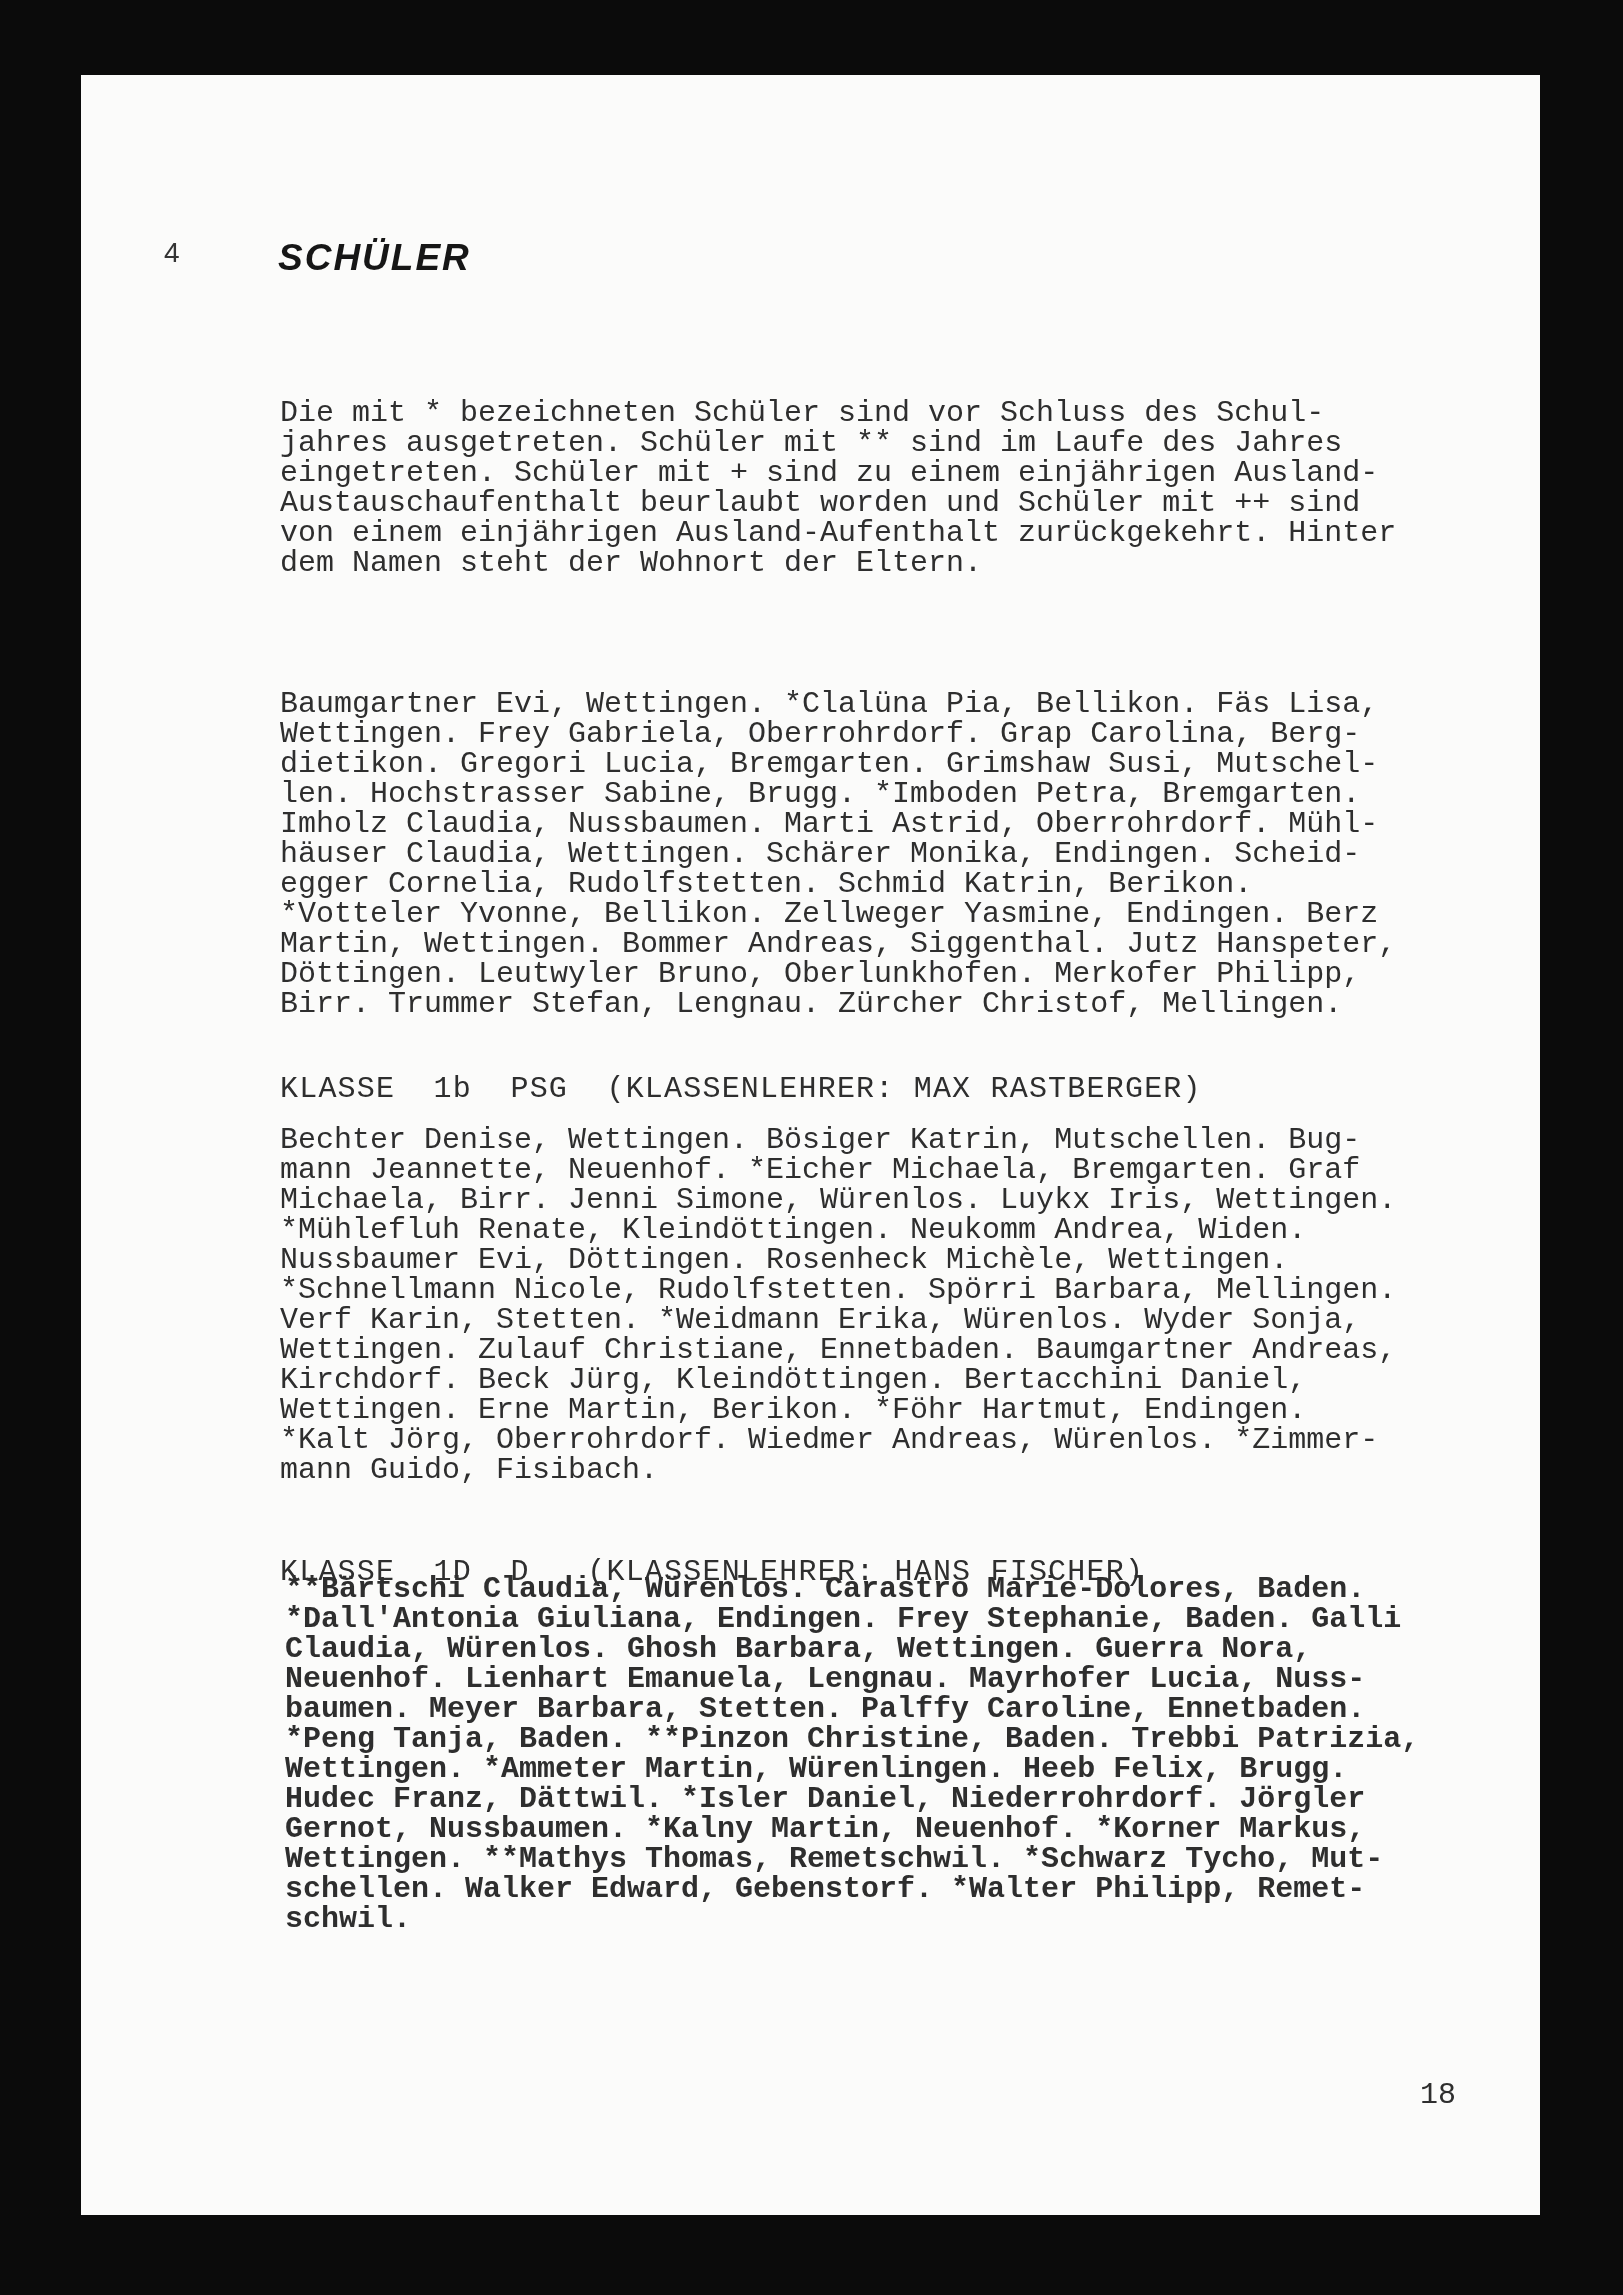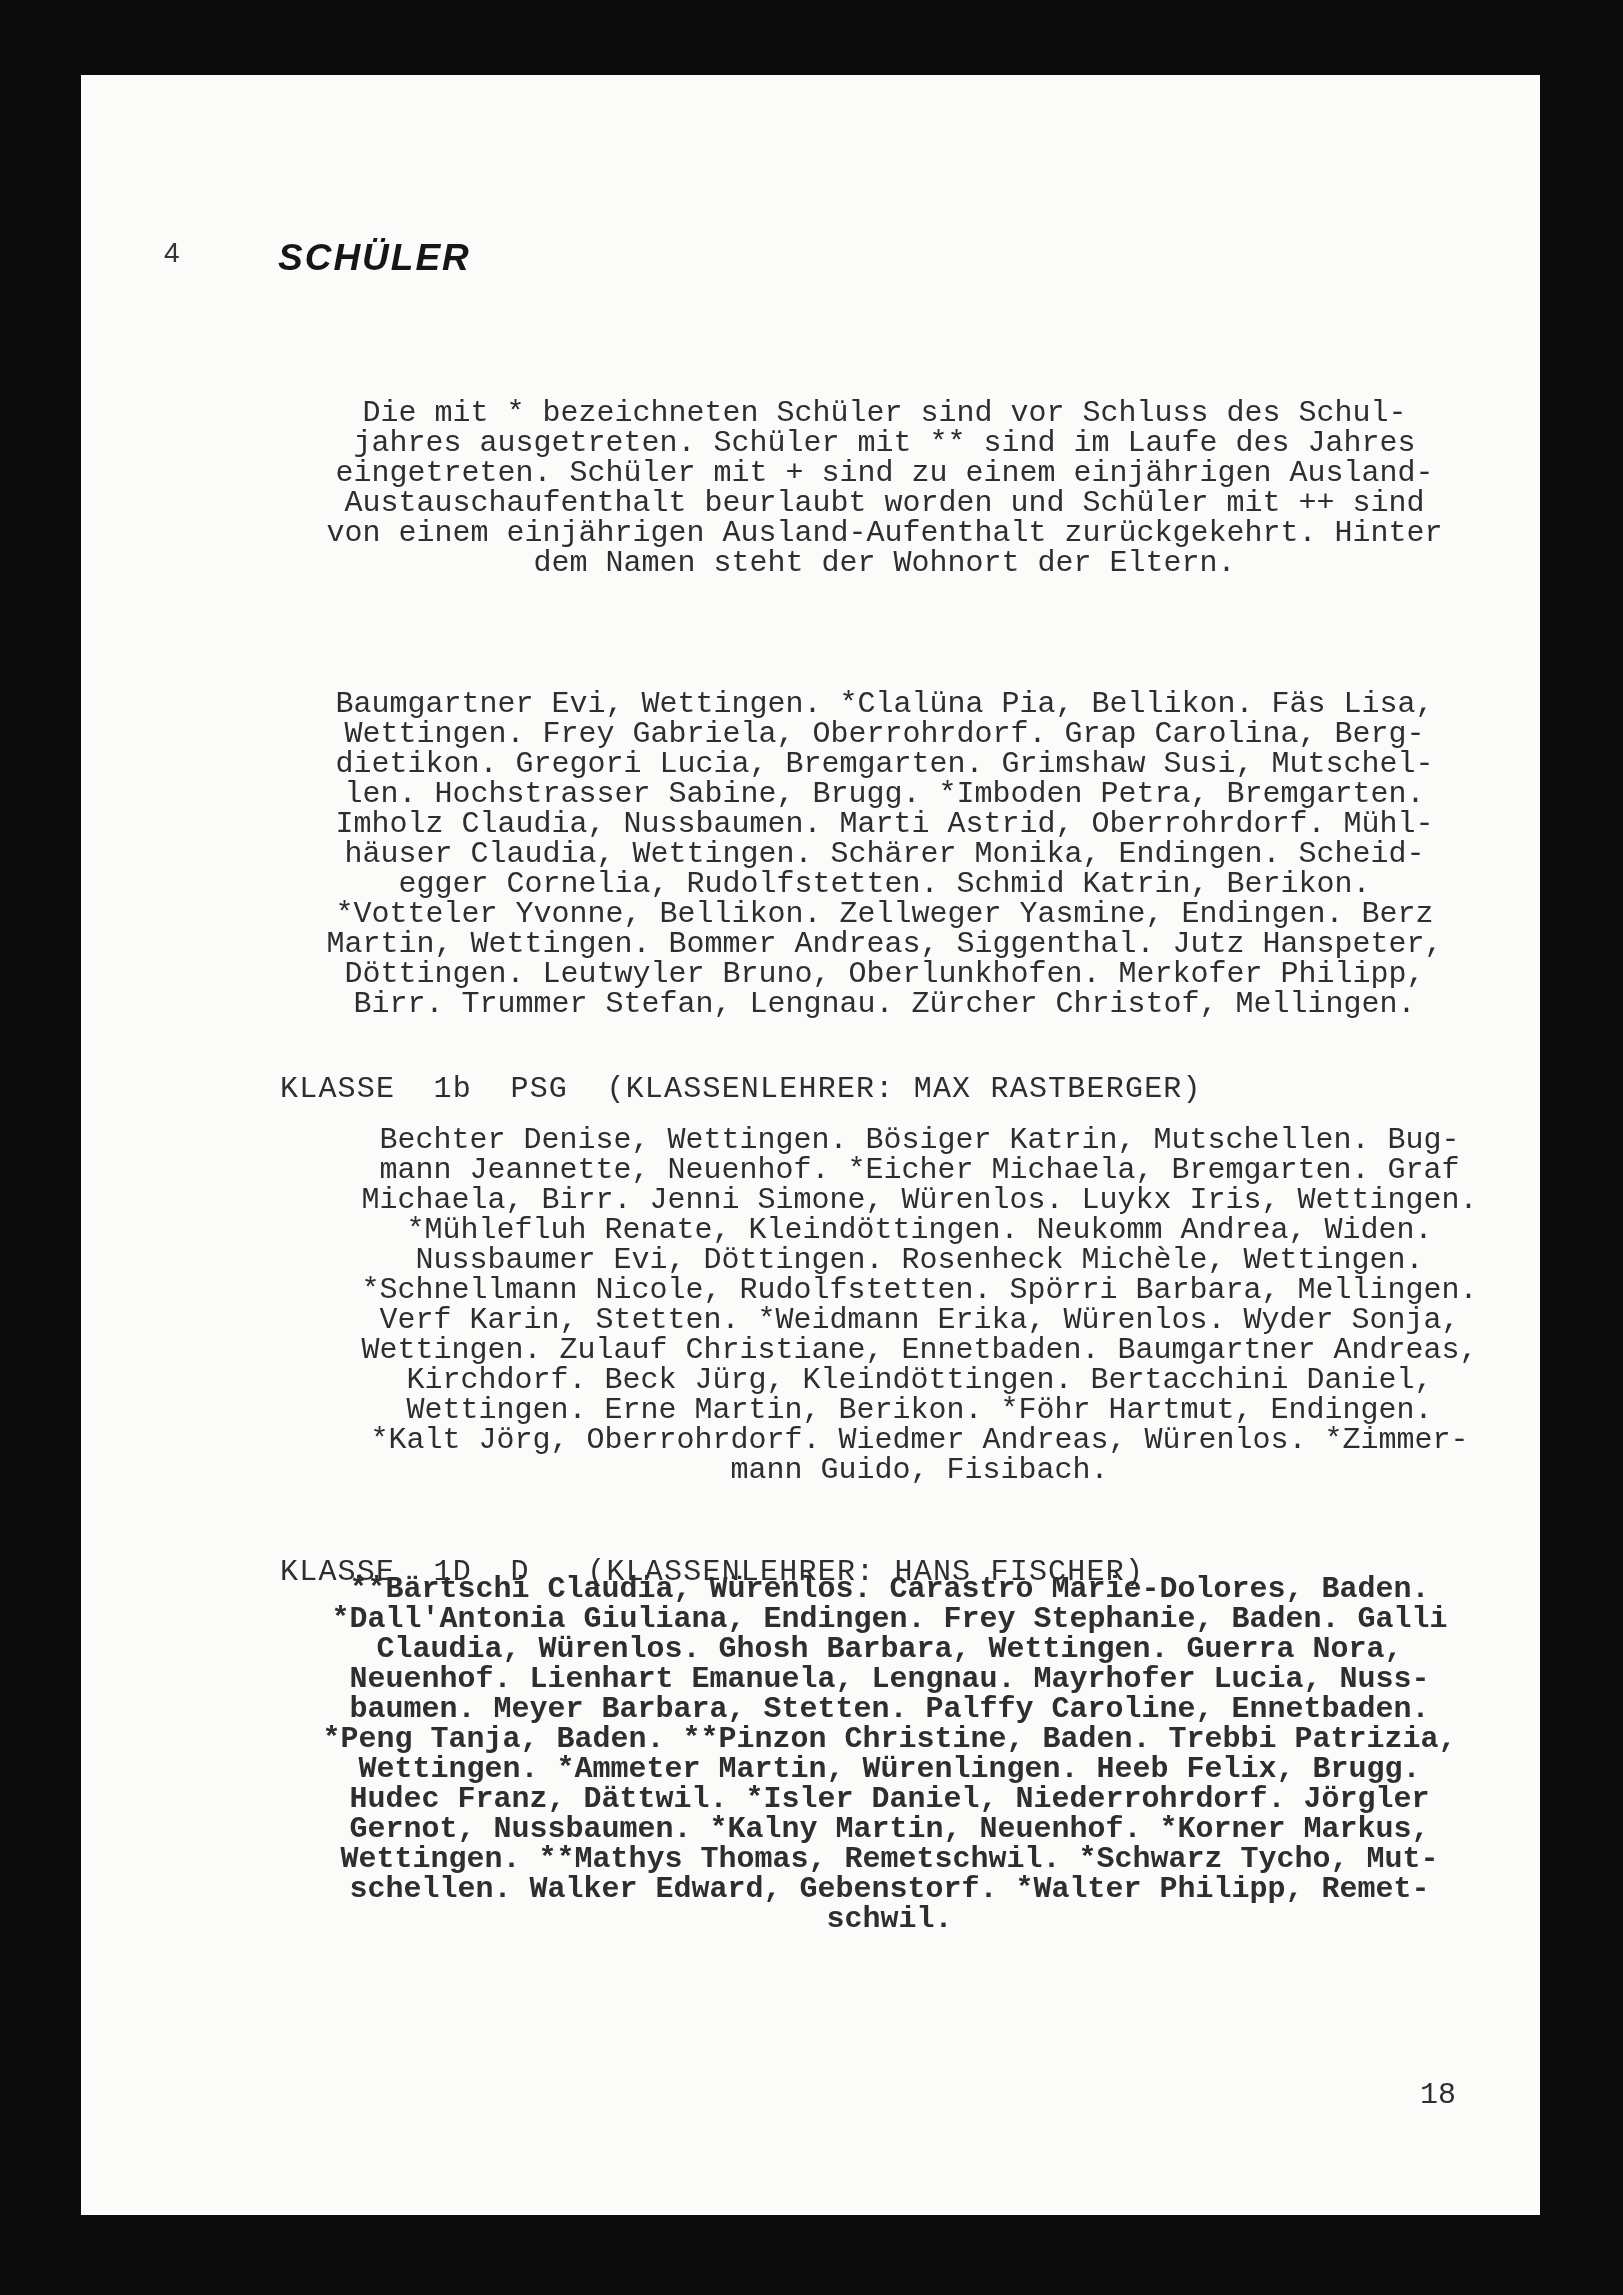--- a/index.html
+++ b/index.html
@@ -15,21 +15,20 @@
     width:1459px;height:2140px;
     background:#fbfbfa;
     box-shadow:0 0 18px rgba(0,0,0,.85) inset 0 0 0 0;
   }
   .mono{
     font-family:"Liberation Mono","DejaVu Sans Mono",monospace;
     font-size:30px;
     line-height:30px;
     color:var(--ink,#2e2e2e);
     white-space:pre-wrap;
-    text-align:center;
   }
   .klasse-header{
     font-family:"Liberation Mono","DejaVu Sans Mono",monospace;
     font-size:30px;
     line-height:30px;
     letter-spacing:1.2px;
     color:var(--ink,#2e2e2e);
     white-space:pre;
   }
   .doc-heading{
@@ -73,21 +72,21 @@
 Imholz Claudia, Nussbaumen. Marti Astrid, Oberrohrdorf. Mühl-
 häuser Claudia, Wettingen. Schärer Monika, Endingen. Scheid-
 egger Cornelia, Rudolfstetten. Schmid Katrin, Berikon.
 *Votteler Yvonne, Bellikon. Zellweger Yasmine, Endingen. Berz
 Martin, Wettingen. Bommer Andreas, Siggenthal. Jutz Hanspeter,
 Döttingen. Leutwyler Bruno, Oberlunkhofen. Merkofer Philipp,
 Birr. Trummer Stefan, Lengnau. Zürcher Christof, Mellingen.</div>
 
   <div class="abs klasse-header" style="left:199px;top:999px;">KLASSE  1b  PSG  (KLASSENLEHRER: MAX RASTBERGER)</div>
 
-  <div class="abs mono body-col" style="left:199px;top:1050px;margin-left:35px;">Bechter Denise, Wettingen. Bösiger Katrin, Mutschellen. Bug-
+  <div class="abs mono body-col" style="left:199px;top:1050px;">Bechter Denise, Wettingen. Bösiger Katrin, Mutschellen. Bug-
 mann Jeannette, Neuenhof. *Eicher Michaela, Bremgarten. Graf
 Michaela, Birr. Jenni Simone, Würenlos. Luykx Iris, Wettingen.
 *Mühlefluh Renate, Kleindöttingen. Neukomm Andrea, Widen.
 Nussbaumer Evi, Döttingen. Rosenheck Michèle, Wettingen.
 *Schnellmann Nicole, Rudolfstetten. Spörri Barbara, Mellingen.
 Verf Karin, Stetten. *Weidmann Erika, Würenlos. Wyder Sonja,
 Wettingen. Zulauf Christiane, Ennetbaden. Baumgartner Andreas,
 Kirchdorf. Beck Jürg, Kleindöttingen. Bertacchini Daniel,
 Wettingen. Erne Martin, Berikon. *Föhr Hartmut, Endingen.
 *Kalt Jörg, Oberrohrdorf. Wiedmer Andreas, Würenlos. *Zimmer-

